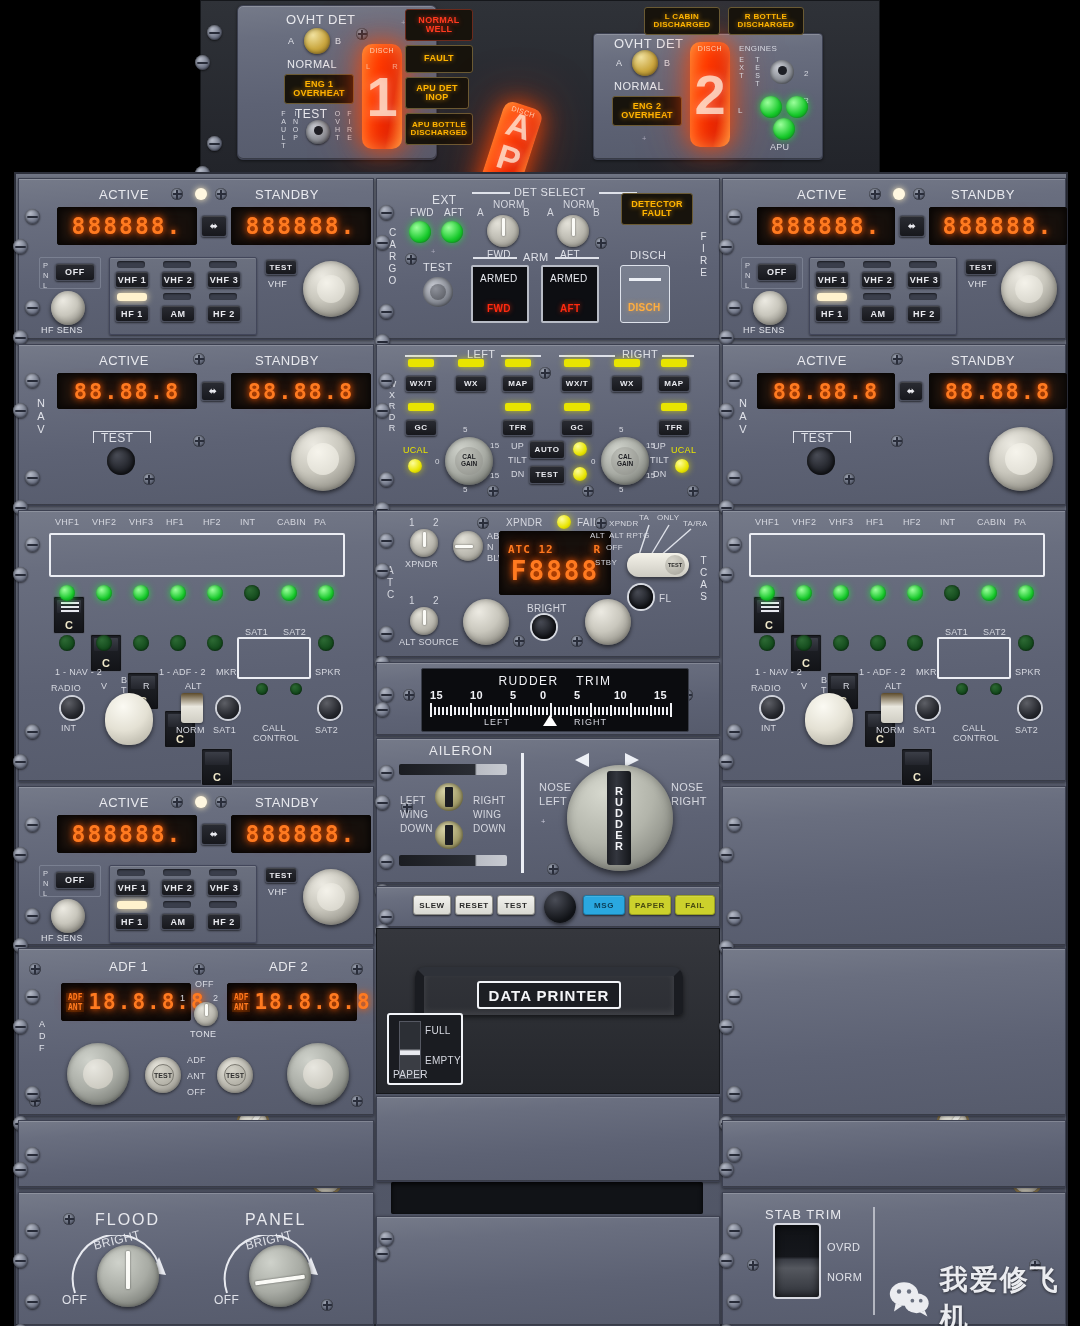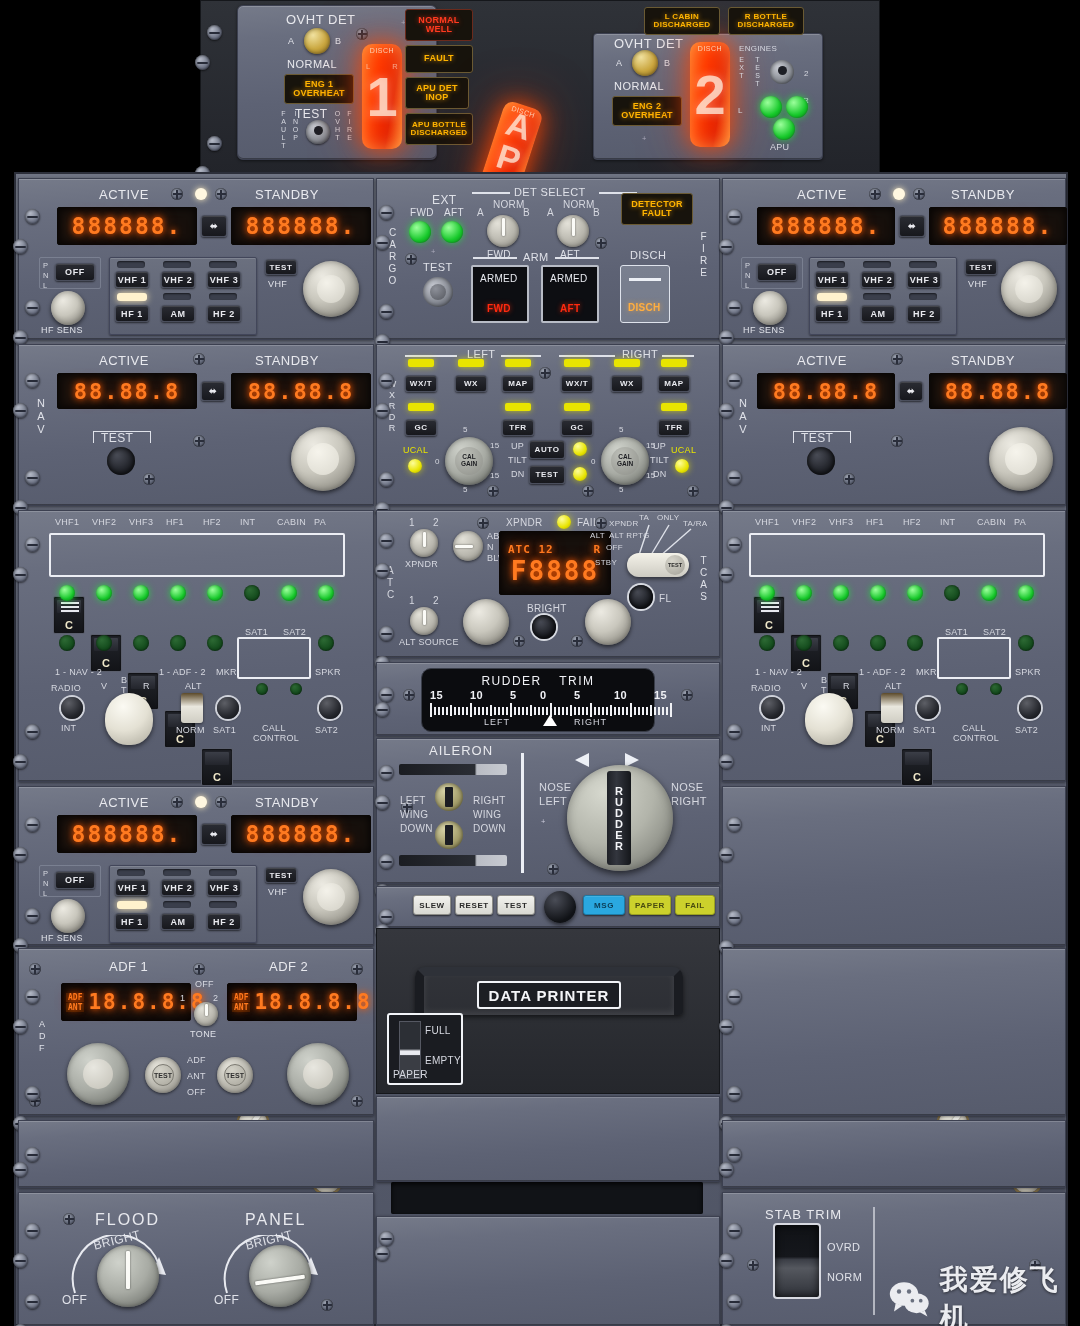--- a/index.html
+++ b/index.html
@@ -868,21 +868,21 @@
       <div class="abs" style="left:252px;top:74px;width:24px;height:24px;border-radius:50%;
            background:radial-gradient(circle at 35% 28%,#4a4d57,#16181d 70%);box-shadow:0 0 0 2px #d6d9e0,inset 0 0 6px #000;"></div>
       <div class="abs lbl-xs" style="left:282px;top:82px;font-size:10px;">FL</div>
     </div>
 
     <div class="abs plate" style="left:360px;top:488px;width:344px;height:74px;">
       <div class="abs dzus" style="left:2px;top:24px;"></div>
       <div class="abs dzus" style="right:2px;top:24px;"></div>
       <div class="abs phillips" style="left:26px;top:26px;"></div>
       <div class="abs phillips" style="right:26px;top:26px;"></div>
-      <div class="abs" style="left:44px;top:5px;width:234px;height:64px;background:#0b0c0f;border:1px solid #393d48;border-radius:10px;">
+      <div class="abs" style="left:44px;top:5px;width:268px;height:64px;background:#0b0c0f;border:1px solid #393d48;border-radius:2px;">
         <div class="abs" style="left:0;right:0;top:5px;text-align:center;color:#f0f1f5;font-size:12px;letter-spacing:1.5px;">
           <span>RUDDER</span>
           <span style="display:inline-block;width:8px;"></span>
           <span>TRIM</span>
         </div>
         <div id="rudder-ticks-labels">
             <div class="abs lbl-xs" style="left: 8px; top: 20px; font-size: 11px; color: rgb(240, 241, 245); font-weight: bold;">15</div>
             <div class="abs lbl-xs" style="left: 48px; top: 20px; font-size: 11px; color: rgb(240, 241, 245); font-weight: bold;">10</div>
             <div class="abs lbl-xs" style="left: 88px; top: 20px; font-size: 11px; color: rgb(240, 241, 245); font-weight: bold;">5</div>
             <div class="abs lbl-xs" style="left: 118px; top: 20px; font-size: 11px; color: rgb(240, 241, 245); font-weight: bold;">0</div>

